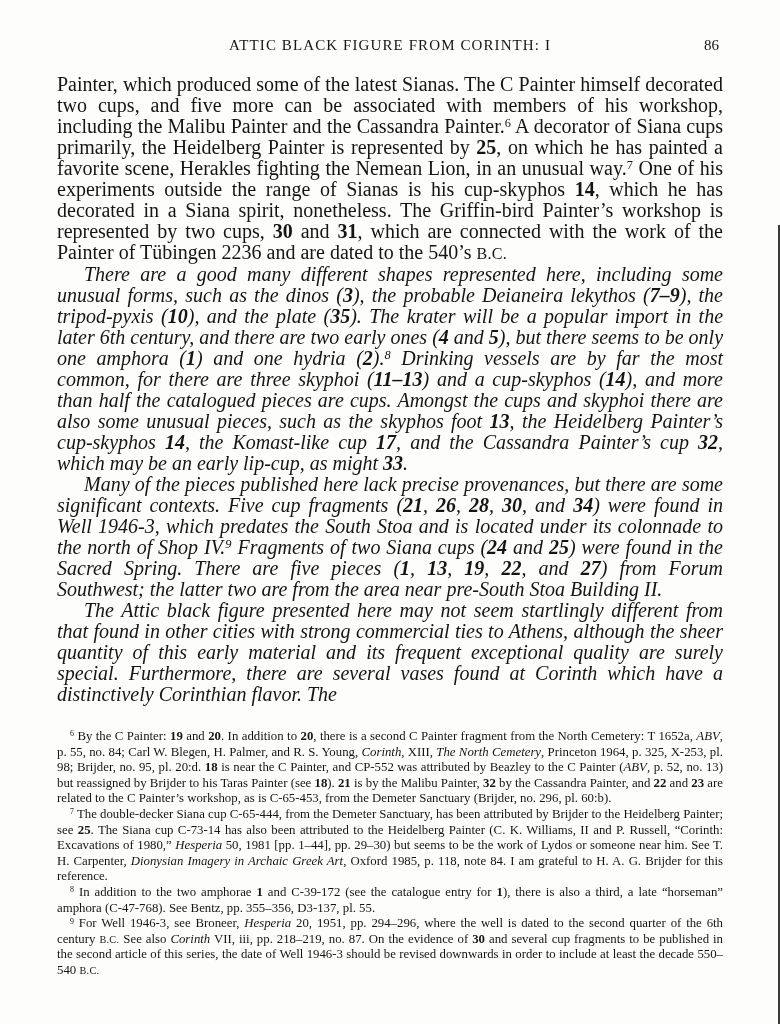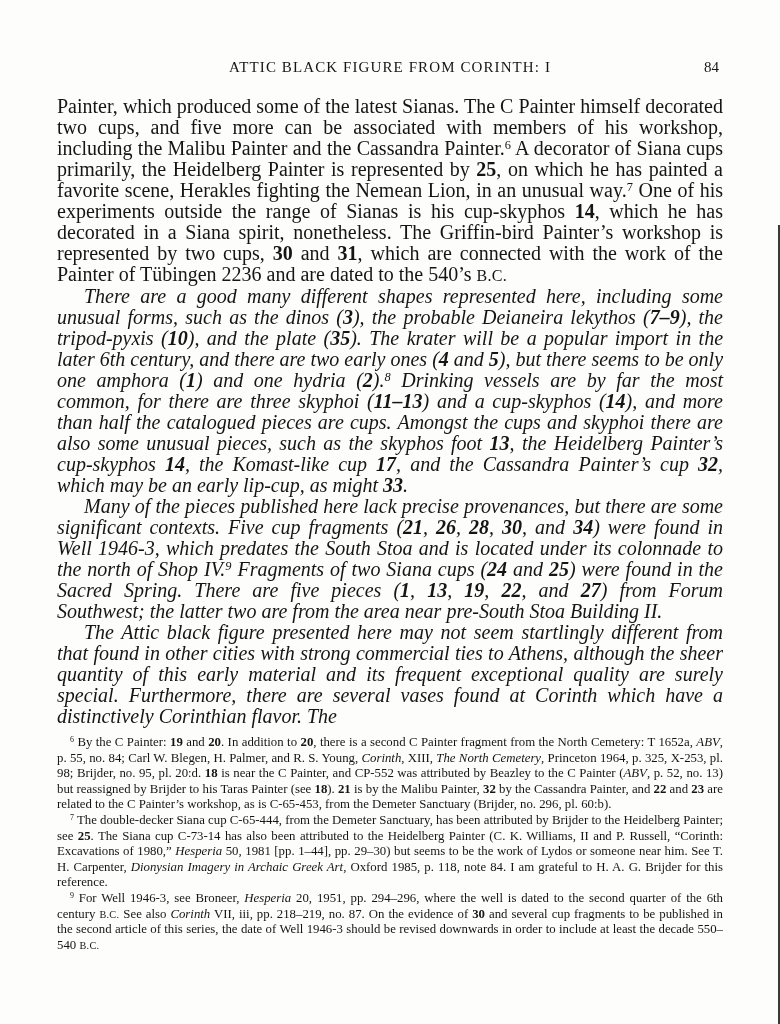--- a/index.html
+++ b/index.html
@@ -4,21 +4,21 @@
 <style>
   * { margin:0; padding:0; box-sizing:border-box; }
   html,body { background:#e8e8e8; }
   .page {
     position:relative;
     width:780px; height:1024px;
     margin:0 auto;
     background:#fdfdfb;
     color:#151515;
     font-family:"Liberation Serif", "DejaVu Serif", serif;
-    padding:58px 57px 0 57px;
+    padding:36px 57px 0 57px;
     overflow:hidden;
   }
   .page-header {
     position:relative;
     text-align:center;
     font-size:15px;
     letter-spacing:1.1px;
     line-height:18px;
     margin-bottom:20px;
     white-space:nowrap;
@@ -29,21 +29,21 @@
     letter-spacing:0;
     font-size:15px;
   }
   .body-text {}
   .body-para {
     font-size:20px;
     line-height:21px;
     text-align:justify;
   }
   .body-para.indent { text-indent:27px;font-style:italic; }
-  .footnotes { margin-top:8px; }
+  .footnotes { margin-top:24px; }
   .footnote {
     font-size:12.8px;
     line-height:15.6px;
     text-align:justify;
     text-indent:13px;
   }
   b { font-weight:bold; }
   i { font-style:italic; }
   sup {
     font-size:0.62em;
@@ -60,31 +60,32 @@
     background:#3a3a3a;
   }
 </style>
 </head>
 <body>
 
 <div class="page">
 
   <div class="page-header">
     <span>ATTIC BLACK FIGURE FROM CORINTH: I</span>
-    <span class="page-number">84</span>
+    <span class="page-number">86</span>
   </div>
 
   <main class="body-text">
       <p class="body-para">Painter, which produced some of the latest Sianas. The C Painter himself decorated two cups, and five more can be associated with members of his workshop, including the Malibu Painter and the Cassandra Painter.<sup>6</sup> A decorator of Siana cups primarily, the Heidelberg Painter is represented by <b>25</b>, on which he has painted a favorite scene, Herakles fighting the Nemean Lion, in an unusual way.<sup>7</sup> One of his experiments outside the range of Sianas is his cup-skyphos <b>14</b>, which he has decorated in a Siana spirit, nonetheless. The Griffin-bird Painter’s workshop is represented by two cups, <b>30</b> and <b>31</b>, which are connected with the work of the Painter of Tübingen 2236 and are dated to the 540’s <span class="sc">B.C.</span></p>
       <p class="body-para indent">There are a good many different shapes represented here, including some unusual forms, such as the dinos (<b>3</b>), the probable Deianeira lekythos (<b>7–9</b>), the tripod-pyxis (<b>10</b>), and the plate (<b>35</b>). The krater will be a popular import in the later 6th century, and there are two early ones (<b>4</b> and <b>5</b>), but there seems to be only one amphora (<b>1</b>) and one hydria (<b>2</b>).<sup>8</sup> Drinking vessels are by far the most common, for there are three skyphoi (<b>11–13</b>) and a cup-skyphos (<b>14</b>), and more than half the catalogued pieces are cups. Amongst the cups and skyphoi there are also some unusual pieces, such as the skyphos foot <b>13</b>, the Heidelberg Painter’s cup-skyphos <b>14</b>, the Komast-like cup <b>17</b>, and the Cassandra Painter’s cup <b>32</b>, which may be an early lip-cup, as might <b>33</b>.</p>
       <p class="body-para indent">Many of the pieces published here lack precise provenances, but there are some significant contexts. Five cup fragments (<b>21</b>, <b>26</b>, <b>28</b>, <b>30</b>, and <b>34</b>) were found in Well 1946-3, which predates the South Stoa and is located under its colonnade to the north of Shop IV.<sup>9</sup> Fragments of two Siana cups (<b>24</b> and <b>25</b>) were found in the Sacred Spring. There are five pieces (<b>1</b>, <b>13</b>, <b>19</b>, <b>22</b>, and <b>27</b>) from Forum Southwest; the latter two are from the area near pre-South Stoa Building II.</p>
       <p class="body-para indent">The Attic black figure presented here may not seem startlingly different from that found in other cities with strong commercial ties to Athens, although the sheer quantity of this early material and its frequent exceptional quality are surely special. Furthermore, there are several vases found at Corinth which have a distinctively Corinthian flavor. The</p>
     </main>
 
   <footer class="footnotes">
       <p class="footnote"><sup>6</sup> By the C Painter: <b>19</b> and <b>20</b>. In addition to <b>20</b>, there is a second C Painter fragment from the North Cemetery: T 1652a, <i>ABV</i>, p. 55, no. 84; Carl W. Blegen, H. Palmer, and R. S. Young, <i>Corinth</i>, XIII, <i>The North Cemetery</i>, Princeton 1964, p. 325, X-253, pl. 98; Brijder, no. 95, pl. 20:d. <b>18</b> is near the C Painter, and CP-552 was attributed by Beazley to the C Painter (<i>ABV</i>, p. 52, no. 13) but reassigned by Brijder to his Taras Painter (see <b>18</b>). <b>21</b> is by the Malibu Painter, <b>32</b> by the Cassandra Painter, and <b>22</b> and <b>23</b> are related to the C Painter’s workshop, as is C-65-453, from the Demeter Sanctuary (Brijder, no. 296, pl. 60:b).</p>
       <p class="footnote"><sup>7</sup> The double-decker Siana cup C-65-444, from the Demeter Sanctuary, has been attributed by Brijder to the Heidelberg Painter; see <b>25</b>. The Siana cup C-73-14 has also been attributed to the Heidelberg Painter (C. K. Williams, II and P. Russell, “Corinth: Excavations of 1980,” <i>Hesperia</i> 50, 1981 [pp. 1–44], pp. 29–30) but seems to be the work of Lydos or someone near him. See T. H. Carpenter, <i>Dionysian Imagery in Archaic Greek Art</i>, Oxford 1985, p. 118, note 84. I am grateful to H. A. G. Brijder for this reference.</p>
+      <p class="footnote"><sup>8</sup> In addition to the two amphorae <b>1</b> and C-39-172 (see the catalogue entry for <b>1</b>), there is also a third, a late “horseman” amphora (C-47-768). See Bentz, pp. 355–356, D3-137, pl. 55.</p>
       <p class="footnote"><sup>9</sup> For Well 1946-3, see Broneer, <i>Hesperia</i> 20, 1951, pp. 294–296, where the well is dated to the second quarter of the 6th century <span class="sc">B.C.</span> See also <i>Corinth</i> VII, iii, pp. 218–219, no. 87. On the evidence of <b>30</b> and several cup fragments to be published in the second article of this series, the date of Well 1946-3 should be revised downwards in order to include at least the decade 550–540 <span class="sc">B.C.</span></p>
     </footer>
 
   <div class="scan-edge"></div>
 
 </div>
 
 </body></html>

